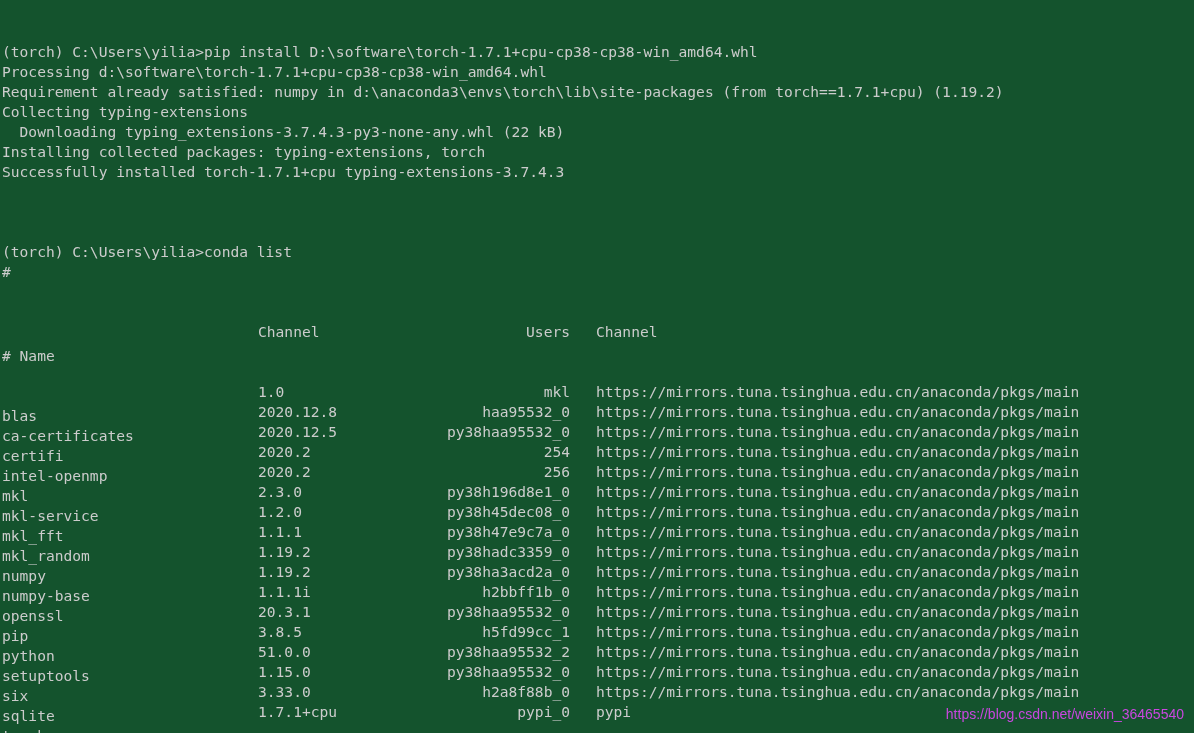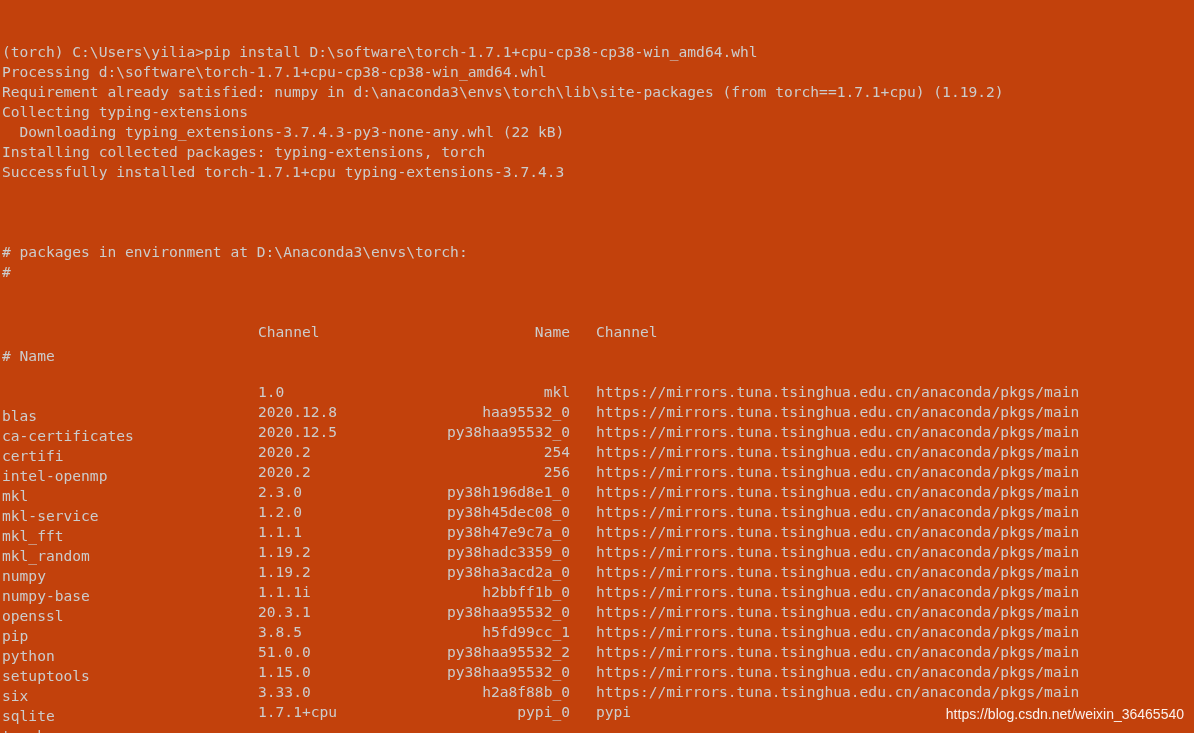--- a/index.html
+++ b/index.html
@@ -15,21 +15,21 @@
     position: relative;
     font-family: "DejaVu Sans Mono", "Liberation Mono", monospace;
   }
 
   #terminal {
     position: absolute;
     left: 0;
     top: 0;
     width: 1194px;
     height: 733px;
-    background: #c2410c;
+    background: #14532d;
     color: #cccccc;
     font-family: "DejaVu Sans Mono", "Liberation Mono", monospace;
     font-size: 14.6px;
     line-height: 20px;
     letter-spacing: 0px;
     padding: 2px 0 0 2px;
     box-sizing: border-box;
     overflow: hidden;
     white-space: pre;
   }
@@ -78,21 +78,21 @@
     overflow: hidden;
     vertical-align: top;
   }
 
   #watermark {
     position: absolute;
     right: 10px;
     bottom: 11px;
     font-family: "Liberation Sans", "DejaVu Sans", sans-serif;
     font-size: 14px;
-    color: #ffffff;
+    color: #d946ef;
     opacity: 0.92;
     white-space: nowrap;
     pointer-events: none;
   }
 
   #bottom-prompt {
     position: absolute;
     left: 2px;
     bottom: -6px;
     height: 20px;
@@ -102,22 +102,22 @@
     line-height: 20px;
     white-space: pre;
     overflow: hidden;
   }
 </style>
 </head>
 <body>
 
 <div id="terminal">
   <div id="pip-output"><div class="line">(torch) C:\Users\yilia&gt;pip install D:\software\torch-1.7.1+cpu-cp38-cp38-win_amd64.whl</div><div class="line">Processing d:\software\torch-1.7.1+cpu-cp38-cp38-win_amd64.whl</div><div class="line">Requirement already satisfied: numpy in d:\anaconda3\envs\torch\lib\site-packages (from torch==1.7.1+cpu) (1.19.2)</div><div class="line">Collecting typing-extensions</div><div class="line">  Downloading typing_extensions-3.7.4.3-py3-none-any.whl (22 kB)</div><div class="line">Installing collected packages: typing-extensions, torch</div><div class="line">Successfully installed torch-1.7.1+cpu typing-extensions-3.7.4.3</div><div class="line blank">&nbsp;</div></div>
-  <div id="conda-header"><div class="line"># packages in environment at D:\Anaconda3\envs\torch:</div><div class="line">#</div></div>
-  <div id="table-header"><div class="pkgrow"><span class="col-name"># Name</span><span class="col-version">Channel</span><span class="col-build">Name</span><span class="col-channel">Channel</span></div></div>
+  <div id="conda-header"><div class="line">(torch) C:\Users\yilia&gt;conda list</div><div class="line">#</div></div>
+  <div id="table-header"><div class="pkgrow"><span class="col-name"># Name</span><span class="col-version">Channel</span><span class="col-build">Users</span><span class="col-channel">Channel</span></div></div>
   <div id="table-body"><div class="pkgrow"><span class="col-name">blas</span><span class="col-version">1.0</span><span class="col-build">mkl</span><span class="col-channel">https://mirrors.tuna.tsinghua.edu.cn/anaconda/pkgs/main</span></div><div class="pkgrow"><span class="col-name">ca-certificates</span><span class="col-version">2020.12.8</span><span class="col-build">haa95532_0</span><span class="col-channel">https://mirrors.tuna.tsinghua.edu.cn/anaconda/pkgs/main</span></div><div class="pkgrow"><span class="col-name">certifi</span><span class="col-version">2020.12.5</span><span class="col-build">py38haa95532_0</span><span class="col-channel">https://mirrors.tuna.tsinghua.edu.cn/anaconda/pkgs/main</span></div><div class="pkgrow"><span class="col-name">intel-openmp</span><span class="col-version">2020.2</span><span class="col-build">254</span><span class="col-channel">https://mirrors.tuna.tsinghua.edu.cn/anaconda/pkgs/main</span></div><div class="pkgrow"><span class="col-name">mkl</span><span class="col-version">2020.2</span><span class="col-build">256</span><span class="col-channel">https://mirrors.tuna.tsinghua.edu.cn/anaconda/pkgs/main</span></div><div class="pkgrow"><span class="col-name">mkl-service</span><span class="col-version">2.3.0</span><span class="col-build">py38h196d8e1_0</span><span class="col-channel">https://mirrors.tuna.tsinghua.edu.cn/anaconda/pkgs/main</span></div><div class="pkgrow"><span class="col-name">mkl_fft</span><span class="col-version">1.2.0</span><span class="col-build">py38h45dec08_0</span><span class="col-channel">https://mirrors.tuna.tsinghua.edu.cn/anaconda/pkgs/main</span></div><div class="pkgrow"><span class="col-name">mkl_random</span><span class="col-version">1.1.1</span><span class="col-build">py38h47e9c7a_0</span><span class="col-channel">https://mirrors.tuna.tsinghua.edu.cn/anaconda/pkgs/main</span></div><div class="pkgrow"><span class="col-name">numpy</span><span class="col-version">1.19.2</span><span class="col-build">py38hadc3359_0</span><span class="col-channel">https://mirrors.tuna.tsinghua.edu.cn/anaconda/pkgs/main</span></div><div class="pkgrow"><span class="col-name">numpy-base</span><span class="col-version">1.19.2</span><span class="col-build">py38ha3acd2a_0</span><span class="col-channel">https://mirrors.tuna.tsinghua.edu.cn/anaconda/pkgs/main</span></div><div class="pkgrow"><span class="col-name">openssl</span><span class="col-version">1.1.1i</span><span class="col-build">h2bbff1b_0</span><span class="col-channel">https://mirrors.tuna.tsinghua.edu.cn/anaconda/pkgs/main</span></div><div class="pkgrow"><span class="col-name">pip</span><span class="col-version">20.3.1</span><span class="col-build">py38haa95532_0</span><span class="col-channel">https://mirrors.tuna.tsinghua.edu.cn/anaconda/pkgs/main</span></div><div class="pkgrow"><span class="col-name">python</span><span class="col-version">3.8.5</span><span class="col-build">h5fd99cc_1</span><span class="col-channel">https://mirrors.tuna.tsinghua.edu.cn/anaconda/pkgs/main</span></div><div class="pkgrow"><span class="col-name">setuptools</span><span class="col-version">51.0.0</span><span class="col-build">py38haa95532_2</span><span class="col-channel">https://mirrors.tuna.tsinghua.edu.cn/anaconda/pkgs/main</span></div><div class="pkgrow"><span class="col-name">six</span><span class="col-version">1.15.0</span><span class="col-build">py38haa95532_0</span><span class="col-channel">https://mirrors.tuna.tsinghua.edu.cn/anaconda/pkgs/main</span></div><div class="pkgrow"><span class="col-name">sqlite</span><span class="col-version">3.33.0</span><span class="col-build">h2a8f88b_0</span><span class="col-channel">https://mirrors.tuna.tsinghua.edu.cn/anaconda/pkgs/main</span></div><div class="pkgrow"><span class="col-name">torch</span><span class="col-version">1.7.1+cpu</span><span class="col-build">pypi_0</span><span class="col-channel">pypi</span></div></div>
 </div>
 
 <div id="bottom-prompt">
   
 </div>
 
 <div id="watermark">
   <span>https://blog.csdn.net/weixin_36465540</span>
 </div>

